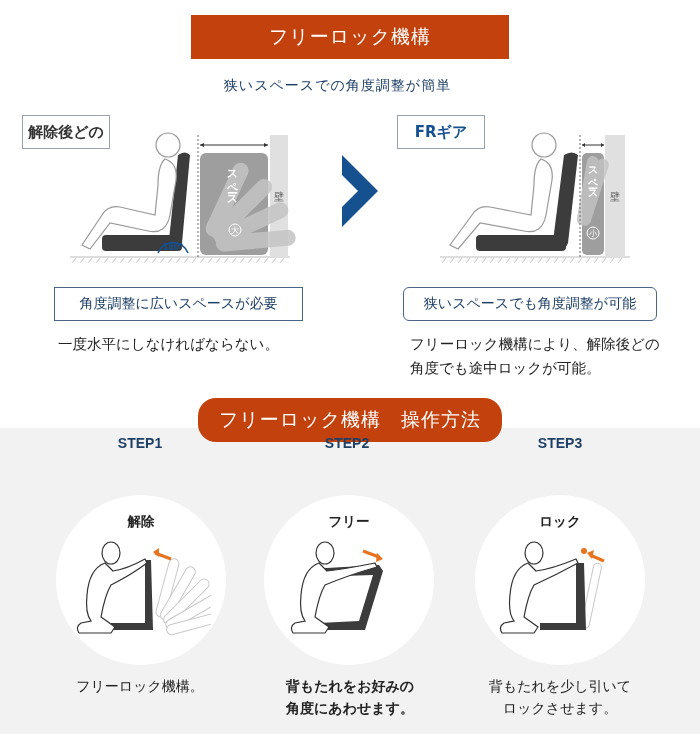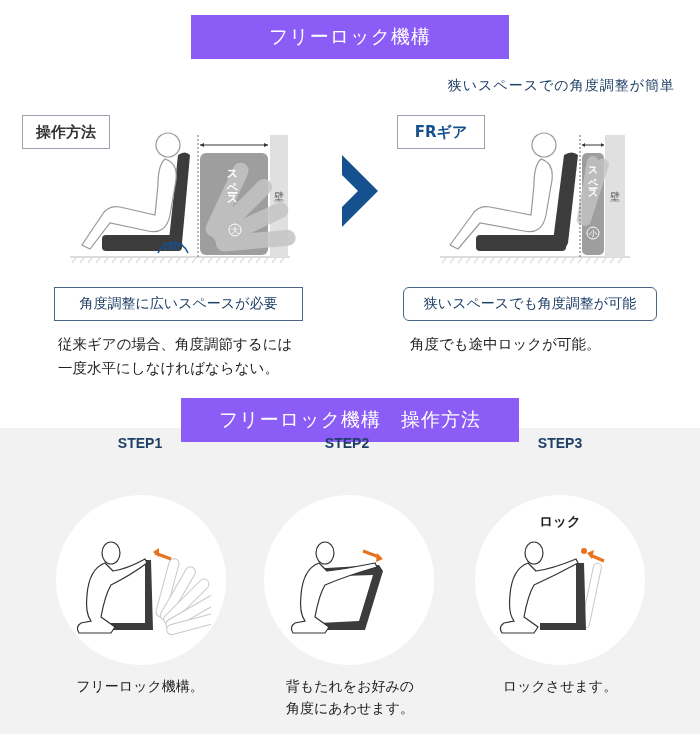--- a/index.html
+++ b/index.html
@@ -1,26 +1,26 @@
 <!DOCTYPE html>
 <html><head>
 <meta charset="utf-8">
 <style>
   * { box-sizing: border-box; margin: 0; padding: 0; }
   html, body { width: 700px; height: 734px; background: #ffffff; overflow: hidden; }
   body { position: relative; font-family: "DejaVu Sans", sans-serif; color: #222; }
 
   .title-bar {
-    position: absolute; background: #8b5cf6; color: #fff;
+    position: absolute; background: #c2410c; color: #fff;
     display: flex; align-items: center; justify-content: center;
     font-size: 19px; letter-spacing: 1px;
   }
   #top-title { left: 191px; top: 15px; width: 318px; height: 44px; }
   #subtitle {
-    position: absolute; top: 77px; left: 0; width: 675px; text-align: right;
+    position: absolute; top: 77px; left: 0; width: 675px; text-align: center;
     font-size: 14px; color: #1e3f66; letter-spacing: 1px;
   }
 
   .label-box {
     position: absolute; border: 1px solid #9aa3ad; background: #fff;
     display: flex; align-items: center; justify-content: center;
     font-weight: bold; font-size: 15px;
   }
   #label-conv { left: 22px; top: 115px; width: 88px; height: 34px; color: #333; }
   #label-fr { left: 397px; top: 115px; width: 88px; height: 34px; color: #15508f; }
@@ -41,21 +41,21 @@
 
   .desc {
     position: absolute; font-size: 14.5px; line-height: 24px; color: #222;
   }
   #desc-conv { left: 58px; top: 332px; width: 260px; }
   #desc-fr { left: 410px; top: 332px; width: 270px; }
 
   #steps-bg {
     position: absolute; left: 0; top: 428px; width: 700px; height: 306px; background: #f2f2f2;
   }
-  #ops-title { left: 181px; top: 398px; width: 338px; height: 44px; font-size: 19px; }
+  #ops-title { left: 198px; top: 398px; width: 304px; height: 44px; font-size: 19px; border-radius: 18px; }
 
   .step-label {
     position: absolute; top: 435px; width: 120px; text-align: center;
     font-family: "Liberation Sans", sans-serif; font-weight: bold; font-size: 14px; color: #1e3f66;
   }
   .circle {
     position: absolute; top: 495px; width: 170px; height: 170px; border-radius: 50%;
     background: #fff;
   }
   .circle-title {
@@ -70,21 +70,21 @@
 </style>
 </head>
 <body>
 
 <div class="title-bar" id="top-title">
   <span>フリーロック機構</span>
 </div>
 <div id="subtitle">狭いスペースでの角度調整が簡単</div>
 
 <div class="label-box" id="label-conv">
-  <span>操作方法</span>
+  <span>解除後どの</span>
 </div>
 
 <svg class="illus" id="illus-conv" viewBox="0 0 240 140">
 
   <line x1="10" y1="132" x2="230" y2="132" stroke="#bbb" stroke-width="1"></line>
   <g stroke="#bbb" stroke-width="0.8">
     <path d="M12 138 l4 -5 M20 138 l4 -5 M28 138 l4 -5 M36 138 l4 -5 M44 138 l4 -5 M52 138 l4 -5 M60 138 l4 -5 M68 138 l4 -5 M76 138 l4 -5 M84 138 l4 -5 M92 138 l4 -5 M100 138 l4 -5 M108 138 l4 -5 M116 138 l4 -5 M124 138 l4 -5 M132 138 l4 -5 M140 138 l4 -5 M148 138 l4 -5 M156 138 l4 -5 M164 138 l4 -5 M172 138 l4 -5 M180 138 l4 -5 M188 138 l4 -5 M196 138 l4 -5 M204 138 l4 -5 M212 138 l4 -5 M220 138 l4 -5"></path>
   </g>
 
   <rect x="210" y="10" width="18" height="122" fill="#e0e0e0"></rect>
@@ -154,34 +154,35 @@
 </svg>
 
 <div class="note-box" id="note-conv">
   <span>角度調整に広いスペースが必要</span>
 </div>
 <div class="note-box" id="note-fr">
   <span>狭いスペースでも角度調整が可能</span>
 </div>
 
 <div class="desc" id="desc-conv">
-  <div>従来ギアの場合、角度調節するには</div>
   <div>一度水平にしなければならない。</div>
 </div>
 <div class="desc" id="desc-fr">
+  <div>フリーロック機構により、解除後どの</div>
   <div>角度でも途中ロックが可能。</div>
 </div>
 
 <div id="steps-bg"></div>
 <div class="title-bar" id="ops-title">
   <span>フリーロック機構　操作方法</span>
 </div>
 
 <div class="step-label" style="left:80px;">STEP1</div>
 <div class="circle" style="left:56px;">
+  <div class="circle-title">解除</div>
   <svg viewBox="0 0 140 120">
     <g fill="#fff" stroke="#c8c8c8" stroke-width="1">
       <rect x="80" y="20" width="10" height="60" rx="5" transform="rotate(15 80 95)"></rect>
       <rect x="80" y="20" width="10" height="60" rx="5" transform="rotate(30 80 95)"></rect>
       <rect x="80" y="20" width="10" height="60" rx="5" transform="rotate(45 80 95)"></rect>
       <rect x="80" y="20" width="10" height="60" rx="5" transform="rotate(60 80 95)"></rect>
       <rect x="80" y="20" width="10" height="60" rx="5" transform="rotate(75 80 95)"></rect>
     </g>
     <path d="M74 25 L80 25 L82 95 L40 95 L40 88 L74 88 Z" fill="#3c3c3c"></path>
     <g fill="#fff" stroke="#333" stroke-width="1.2">
@@ -191,45 +192,47 @@
     <path d="M100 24 L84 18" stroke="#e8731e" stroke-width="3"></path>
     <path d="M82 17 L88 13 L88 22 Z" fill="#e8731e"></path>
   </svg>
 </div>
 <div class="step-desc" style="left:40px;">
   <div>フリーロック機構。</div>
 </div>
 
 <div class="step-label" style="left:287px;">STEP2</div>
 <div class="circle" style="left:264px;">
+  <div class="circle-title">フリー</div>
   <svg viewBox="0 0 140 120">
     <path d="M30 34 L100 30 L104 36 L86 95 L40 95 L40 88 L80 86 L94 40 L34 42 Z" fill="#3c3c3c"></path>
     <g fill="#fff" stroke="#333" stroke-width="1.2">
       <ellipse cx="46" cy="18" rx="9" ry="11"></ellipse>
       <path d="M40 28 Q24 34 22 60 Q20 78 26 86 L16 88 Q10 92 14 98 L46 98 L50 92 L36 82 Q40 60 46 50 Q70 40 98 32 L96 28 Q66 34 48 36 Z"></path>
     </g>
     <path d="M84 16 L100 22" stroke="#e8731e" stroke-width="3"></path>
     <path d="M104 24 L97 27 L98 18 Z" fill="#e8731e"></path>
   </svg>
 </div>
-<div class="step-desc" style="left:250px;">
+<div class="step-desc" style="left:250px;font-weight:bold;">
   <div>背もたれをお好みの</div>
   <div>角度にあわせます。</div>
 </div>
 
 <div class="step-label" style="left:500px;">STEP3</div>
 <div class="circle" style="left:475px;">
   <div class="circle-title">ロック</div>
   <svg viewBox="0 0 140 120">
     <rect x="90" y="26" width="8" height="66" rx="4" fill="#fff" stroke="#c8c8c8" stroke-width="1" transform="rotate(12 90 95)"></rect>
     <path d="M86 28 L94 28 L96 95 L50 95 L50 88 L86 88 Z" fill="#3c3c3c"></path>
     <g fill="#fff" stroke="#333" stroke-width="1.2">
       <ellipse cx="44" cy="18" rx="9" ry="11"></ellipse>
       <path d="M38 28 Q22 34 20 60 Q18 78 24 86 L14 88 Q8 92 12 98 L44 98 L48 92 L34 82 Q38 60 44 50 Q66 40 88 28 L86 24 Q62 34 46 36 Z"></path>
     </g>
     <circle cx="94" cy="16" r="3" fill="#e8731e"></circle>
     <path d="M114 26 L100 20" stroke="#e8731e" stroke-width="3"></path>
     <path d="M97 18 L104 15 L102 24 Z" fill="#e8731e"></path>
   </svg>
 </div>
 <div class="step-desc" style="left:460px;">
+  <div>背もたれを少し引いて</div>
   <div>ロックさせます。</div>
 </div>
 
 </body></html>

